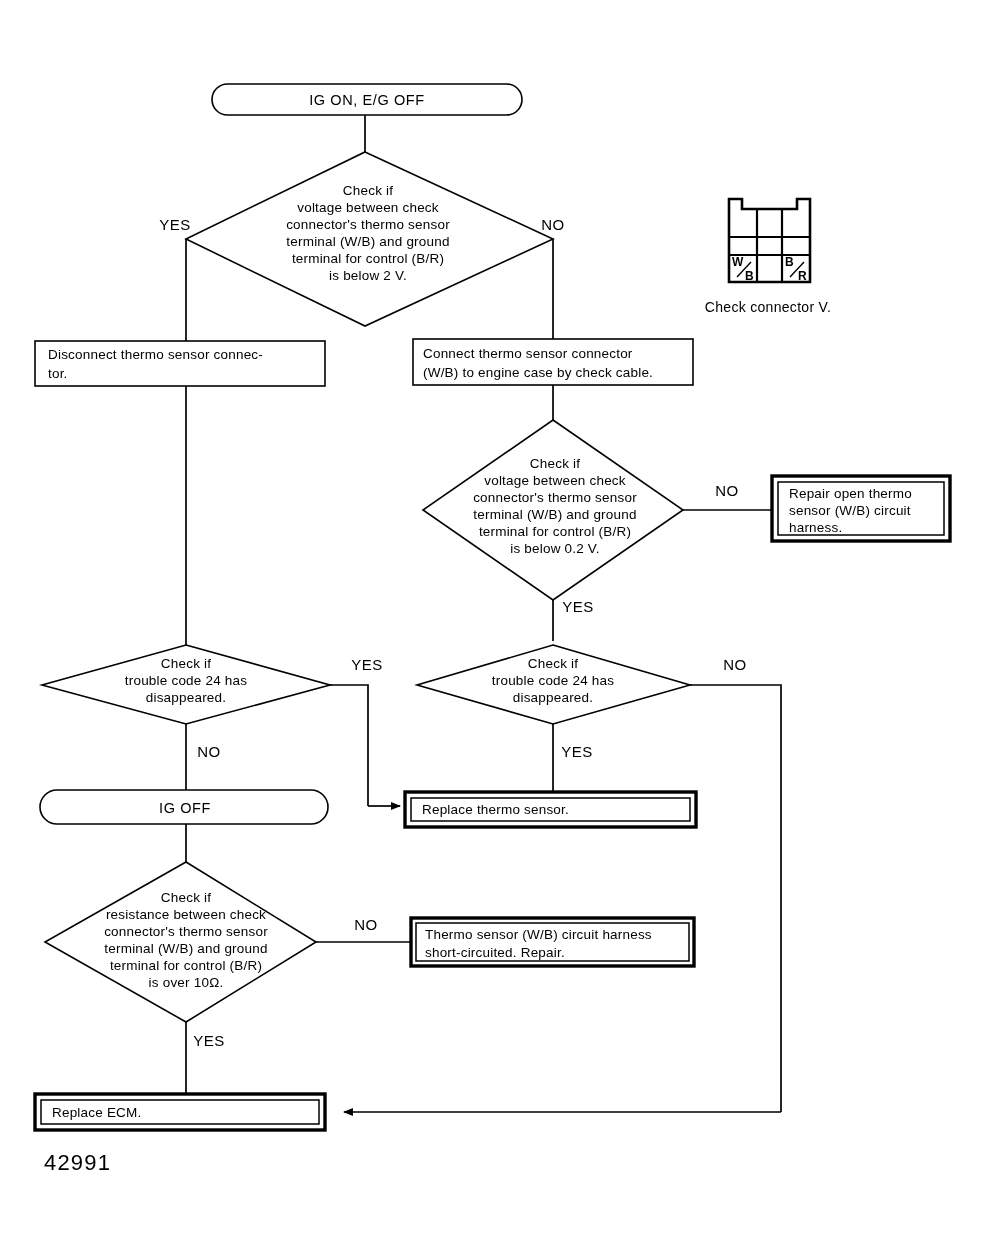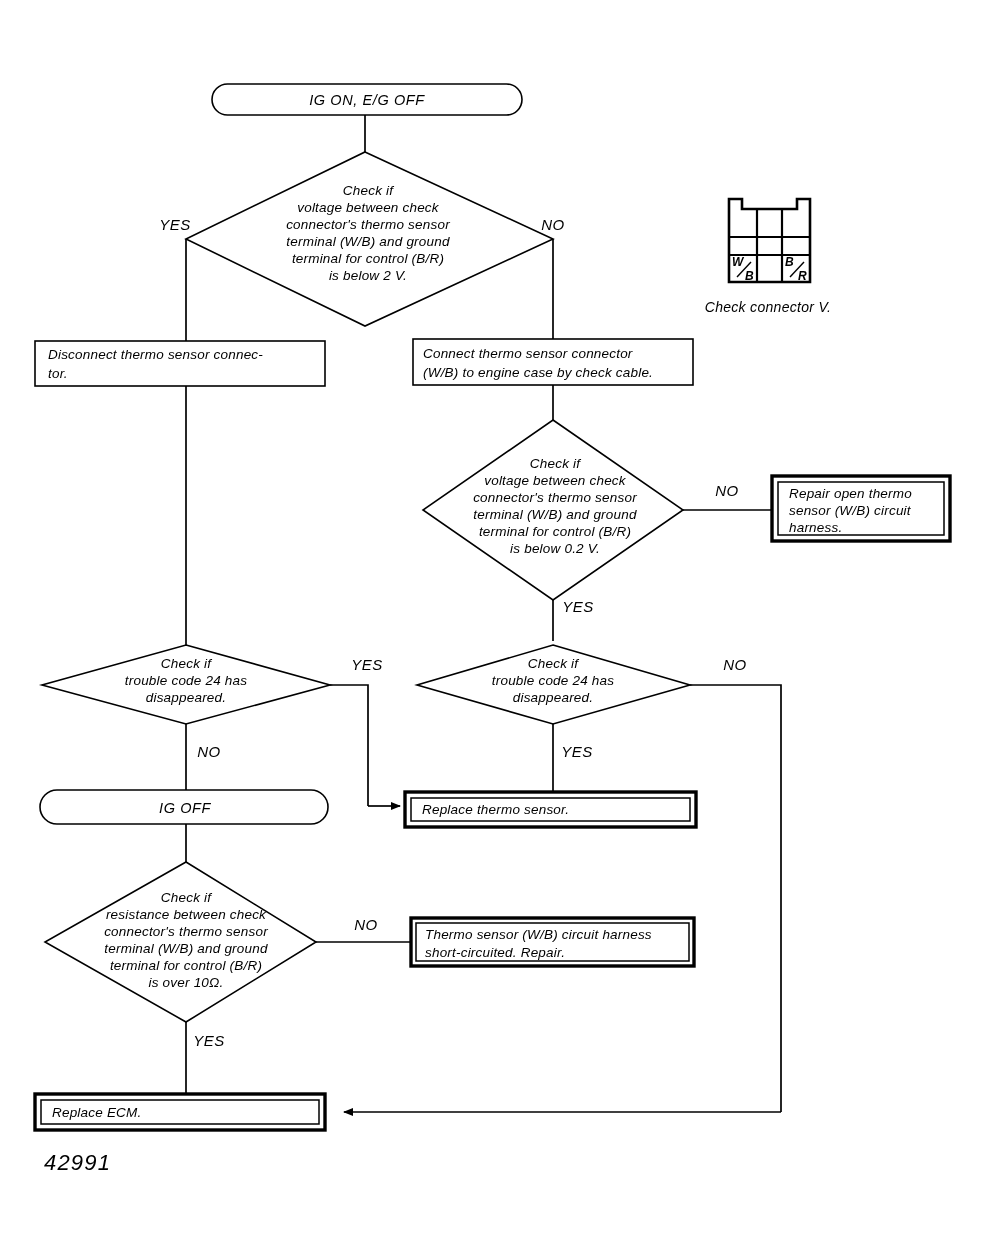--- a/index.html
+++ b/index.html
@@ -7,21 +7,20 @@
     padding: 0;
     background: #ffffff;
   }
   #page {
     position: relative;
     width: 988px;
     height: 1241px;
     background: #ffffff;
     font-family: "Liberation Sans", sans-serif;
     overflow: hidden;
-    font-style: italic;
   }
   #flow-svg {
     position: absolute;
     left: 0;
     top: 0;
     width: 988px;
     height: 1241px;
   }
   .shape-fill-none {
     fill: #ffffff;

